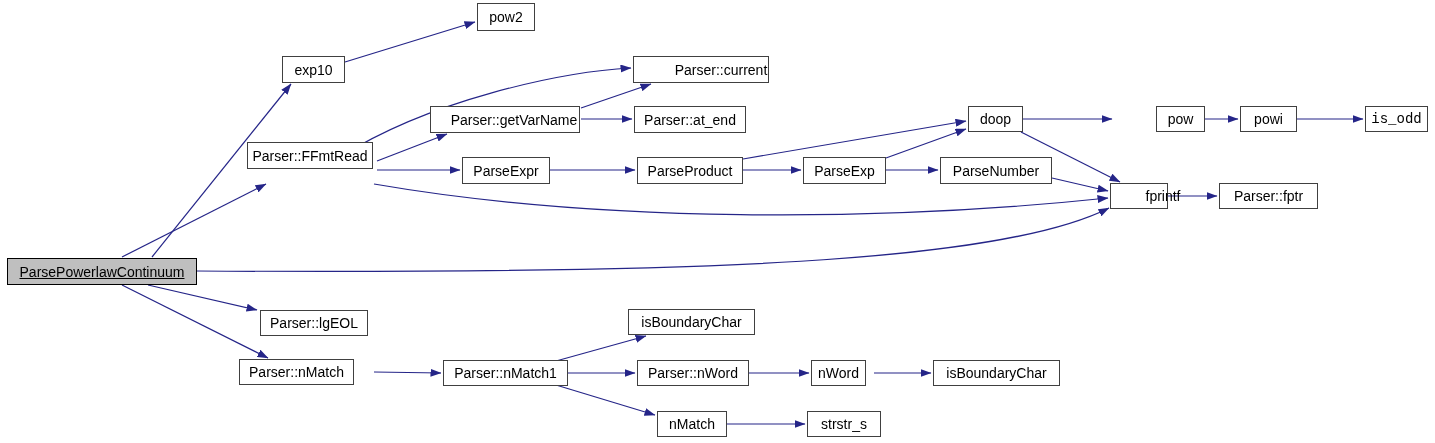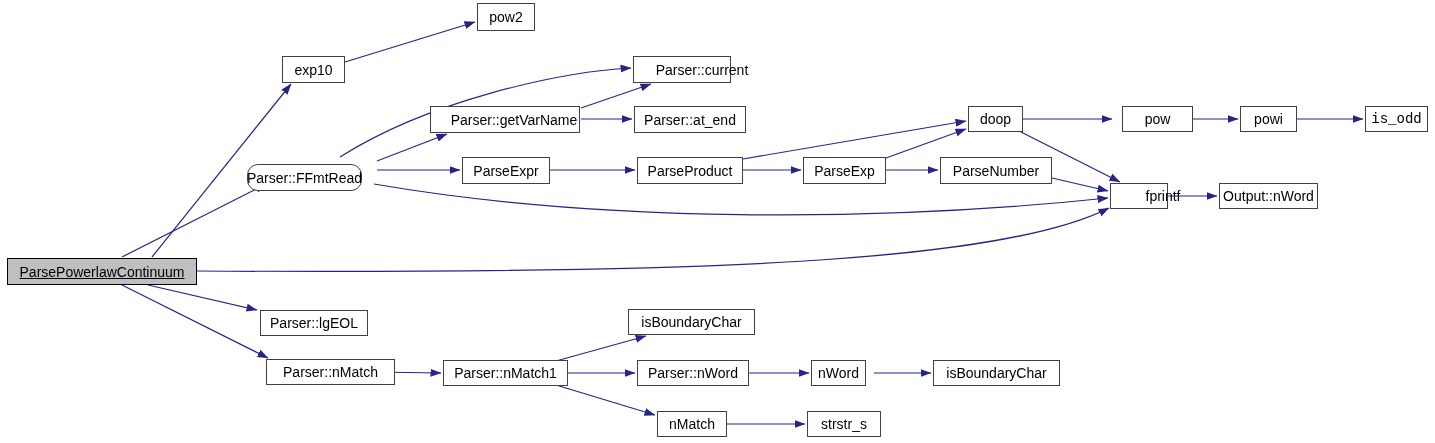--- a/index.html
+++ b/index.html
@@ -89,36 +89,36 @@
         <path d="M556,385 L655,415" class="edge" marker-end="url(#arrow)"></path>
         <path d="M749,373 L809,373" class="edge" marker-end="url(#arrow)"></path>
         <path d="M874,373 L931,373" class="edge" marker-end="url(#arrow)"></path>
         <path d="M727,424 L805,424" class="edge" marker-end="url(#arrow)"></path>
       </g>
   </svg>
   <div id="node-layer">
       <div class="node root" style="left: 7px; top: 258px; width: 190px; height: 27px; text-decoration: underline;">ParsePowerlawContinuum</div>
       <div class="node" style="left: 477px; top: 3px; width: 58px; height: 28px;">pow2</div>
       <div class="node" style="left: 282px; top: 56px; width: 63px; height: 27px;">exp10</div>
-      <div class="node" style="left: 633px; top: 56px; width: 98px; height: 27px; padding-left: 40px;">Parser::current</div>
+      <div class="node" style="left: 633px; top: 56px; width: 136px; height: 27px; padding-left: 40px;">Parser::current</div>
       <div class="node" style="left: 430px; top: 106px; width: 150px; height: 27px; padding-left: 18px;">Parser::getVarName</div>
       <div class="node" style="left: 634px; top: 106px; width: 112px; height: 27px;">Parser::at_end</div>
-      <div class="node" style="left: 247px; top: 164px; width: 115px; height: 27px; border-radius: 11px;">Parser::FFmtRead</div>
+      <div class="node" style="left: 247px; top: 142px; width: 126px; height: 27px;">Parser::FFmtRead</div>
       <div class="node" style="left: 462px; top: 157px; width: 88px; height: 27px;">ParseExpr</div>
       <div class="node" style="left: 637px; top: 157px; width: 106px; height: 27px;">ParseProduct</div>
       <div class="node" style="left: 803px; top: 157px; width: 83px; height: 27px;">ParseExp</div>
       <div class="node" style="left: 940px; top: 157px; width: 112px; height: 27px;">ParseNumber</div>
       <div class="node" style="left: 968px; top: 106px; width: 55px; height: 26px;">doop</div>
-      <div class="node" style="left: 1122px; top: 106px; width: 71px; height: 26px;">pow</div>
+      <div class="node" style="left: 1156px; top: 106px; width: 49px; height: 26px;">pow</div>
       <div class="node" style="left: 1240px; top: 106px; width: 57px; height: 26px;">powi</div>
       <div class="node" style="left: 1365px; top: 106px; width: 63px; height: 26px; font-family: Liberation Mono, monospace;">is_odd</div>
       <div class="node" style="left: 1110px; top: 183px; width: 58px; height: 26px; padding-left: 48px;">fprintf</div>
-      <div class="node" style="left: 1219px; top: 183px; width: 99px; height: 26px;">Output::nWord</div>
+      <div class="node" style="left: 1219px; top: 183px; width: 99px; height: 26px;">Parser::fptr</div>
       <div class="node" style="left: 260px; top: 310px; width: 108px; height: 26px;">Parser::lgEOL</div>
-      <div class="node" style="left: 266px; top: 359px; width: 129px; height: 26px;">Parser::nMatch</div>
+      <div class="node" style="left: 239px; top: 359px; width: 115px; height: 26px;">Parser::nMatch</div>
       <div class="node" style="left: 443px; top: 360px; width: 125px; height: 26px;">Parser::nMatch1</div>
       <div class="node" style="left: 628px; top: 309px; width: 127px; height: 26px;">isBoundaryChar</div>
       <div class="node" style="left: 637px; top: 360px; width: 112px; height: 26px;">Parser::nWord</div>
       <div class="node" style="left: 811px; top: 360px; width: 55px; height: 26px;">nWord</div>
       <div class="node" style="left: 933px; top: 360px; width: 127px; height: 26px;">isBoundaryChar</div>
       <div class="node" style="left: 657px; top: 411px; width: 70px; height: 26px;">nMatch</div>
       <div class="node" style="left: 807px; top: 411px; width: 74px; height: 26px; text-align: right;">strstr_s</div>
     </div>
 </div>
 

